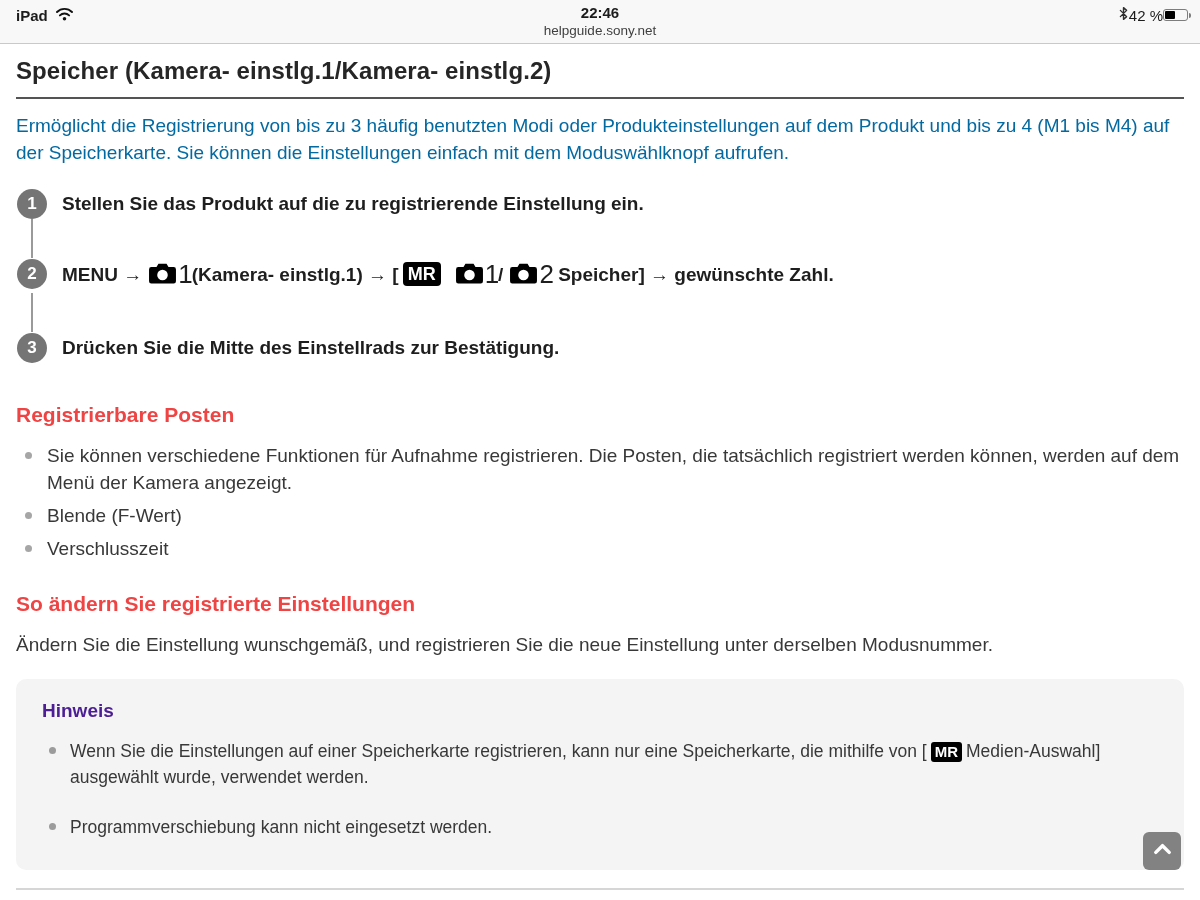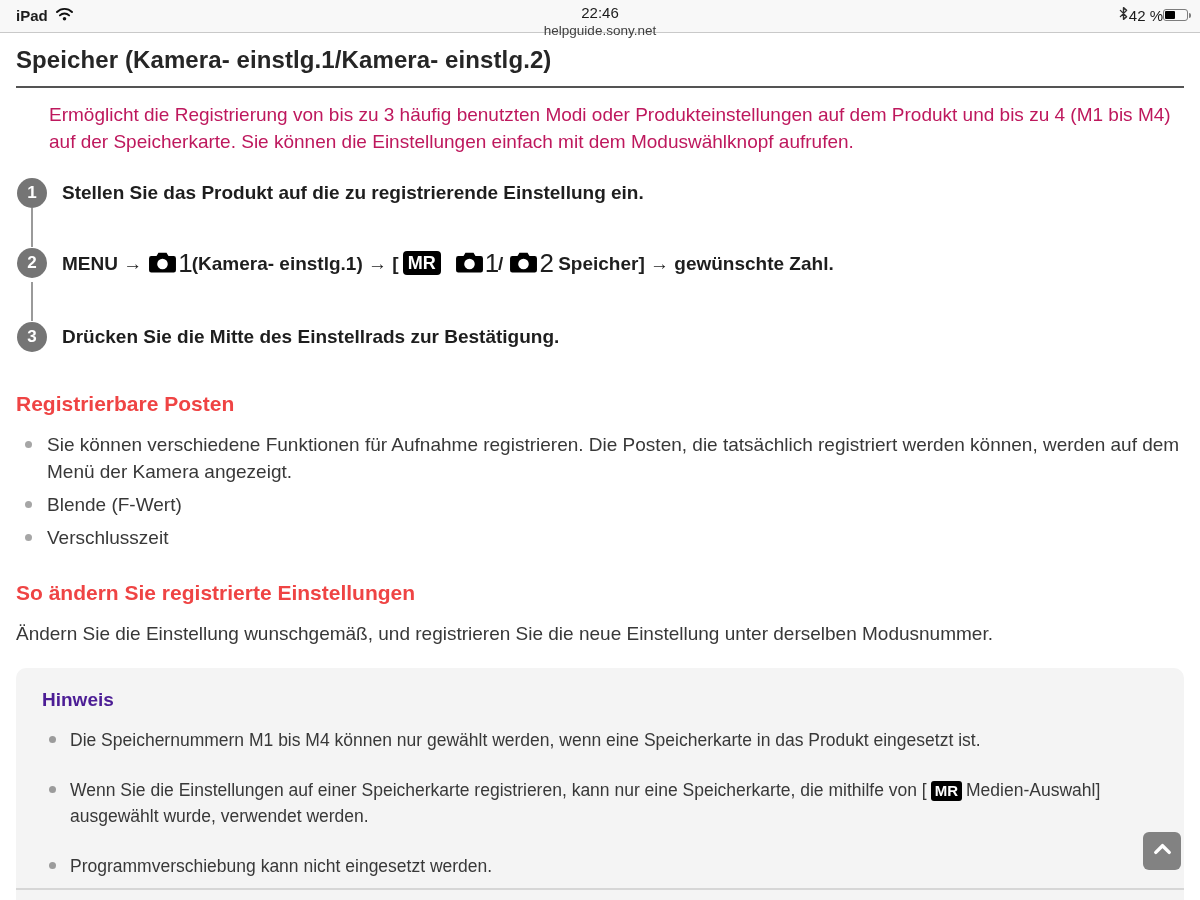--- a/index.html
+++ b/index.html
@@ -6,37 +6,37 @@
   html, body { width: 1200px; height: 900px; overflow: hidden; }
   body {
     font-family: "Liberation Sans", "DejaVu Sans", sans-serif;
     background: #ffffff;
     color: #3a3a3a;
     position: relative;
   }
 
   
   .status-bar {
-    height: 33px;
+    height: 44px;
     background: #f8f8f8;
     border-bottom: 1px solid #c9c9c9;
     display: flex;
     align-items: stretch;
     position: relative;
   }
   .sb-left {
     position: absolute; left: 16px; top: 6px;
     display: flex; align-items: center; gap: 7px;
     font-size: 15px; font-weight: 600; color: #1c1c1c;
   }
   .sb-center {
     position: absolute; left: 0; right: 0; top: 0;
     text-align: center;
   }
-  .sb-time { font-size: 15px; font-weight: 400; color: #1c1c1c; margin-top: 4px; }
+  .sb-time { font-size: 15px; font-weight: 700; color: #1c1c1c; margin-top: 4px; }
   .sb-url  { font-size: 13.5px; color: #3f3f3f; margin-top: 2px; }
   .sb-right {
     position: absolute; right: 12px; top: 6px;
     display: flex; align-items: center; 
     font-size: 15px; color: #1c1c1c;
   }
   .battery {
     width: 25px; height: 12px;
     border: 1px solid #7d7d7d; border-radius: 3px;
     position: relative;
@@ -58,21 +58,21 @@
     margin-top: 13px;
     font-size: 24px; font-weight: 700; color: #262626;
     letter-spacing: 0.1px;
   }
   .title-rule {
     border: none; border-top: 2px solid #545454;
     margin: 12px 0 0 0;
   }
   p.intro {
     margin-top: 13px;
-    font-size: 19px; line-height: 27px; color: #be185d; margin-left: 33px;
+    font-size: 19px; line-height: 27px; color: #0369a1;
   }
 
   
   ol.steps { list-style: none; margin-top: 23px; }
   ol.steps li.step {
     position: relative;
     padding-left: 46px;
     min-height: 30px;
     margin-bottom: 40px;
     font-size: 19px; line-height: 30px;
@@ -251,21 +251,20 @@
     <li>Blende (F-Wert)</li>
     <li>Verschlusszeit</li>
   </ul>
 
   <h2 class="section-heading second">So ändern Sie registrierte Einstellungen</h2>
   <p class="change-body">Ändern Sie die Einstellung wunschgemäß, und registrieren Sie die neue Einstellung unter derselben Modusnummer.</p>
 
   <section class="note-box">
     <h3 class="note-heading">Hinweis</h3>
     <ul class="note-bullets">
-      <li>Die Speichernummern M1 bis M4 können nur gewählt werden, wenn eine Speicherkarte in das Produkt eingesetzt ist.</li>
       <li>
         <span>Wenn Sie die Einstellungen auf einer Speicherkarte registrieren, kann nur eine Speicherkarte, die mithilfe von [</span><span class="mr-badge-small">MR</span><span>Medien-Auswahl] ausgewählt wurde, verwendet werden.</span>
       </li>
       <li>Programmverschiebung kann nicht eingesetzt werden.</li>
     </ul>
   </section>
 
 </main>
 
 <div class="scroll-top-button">

